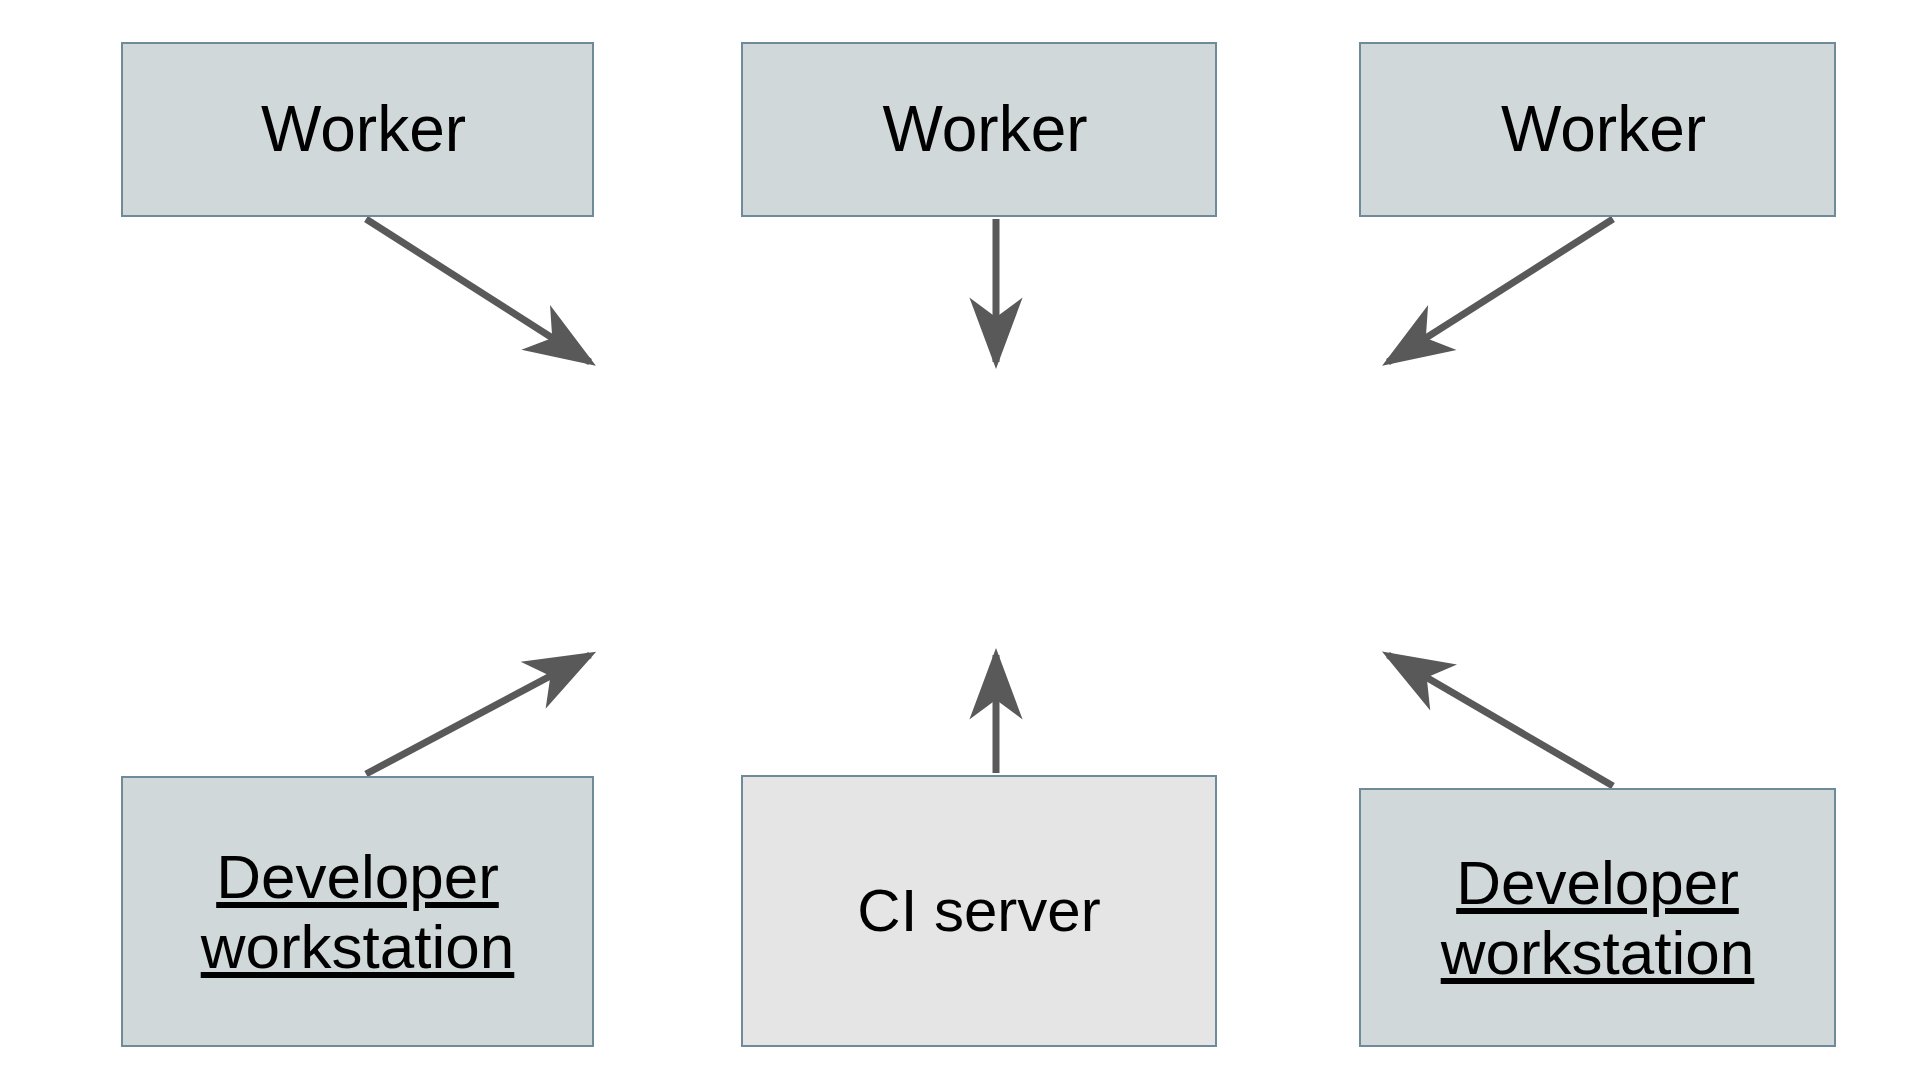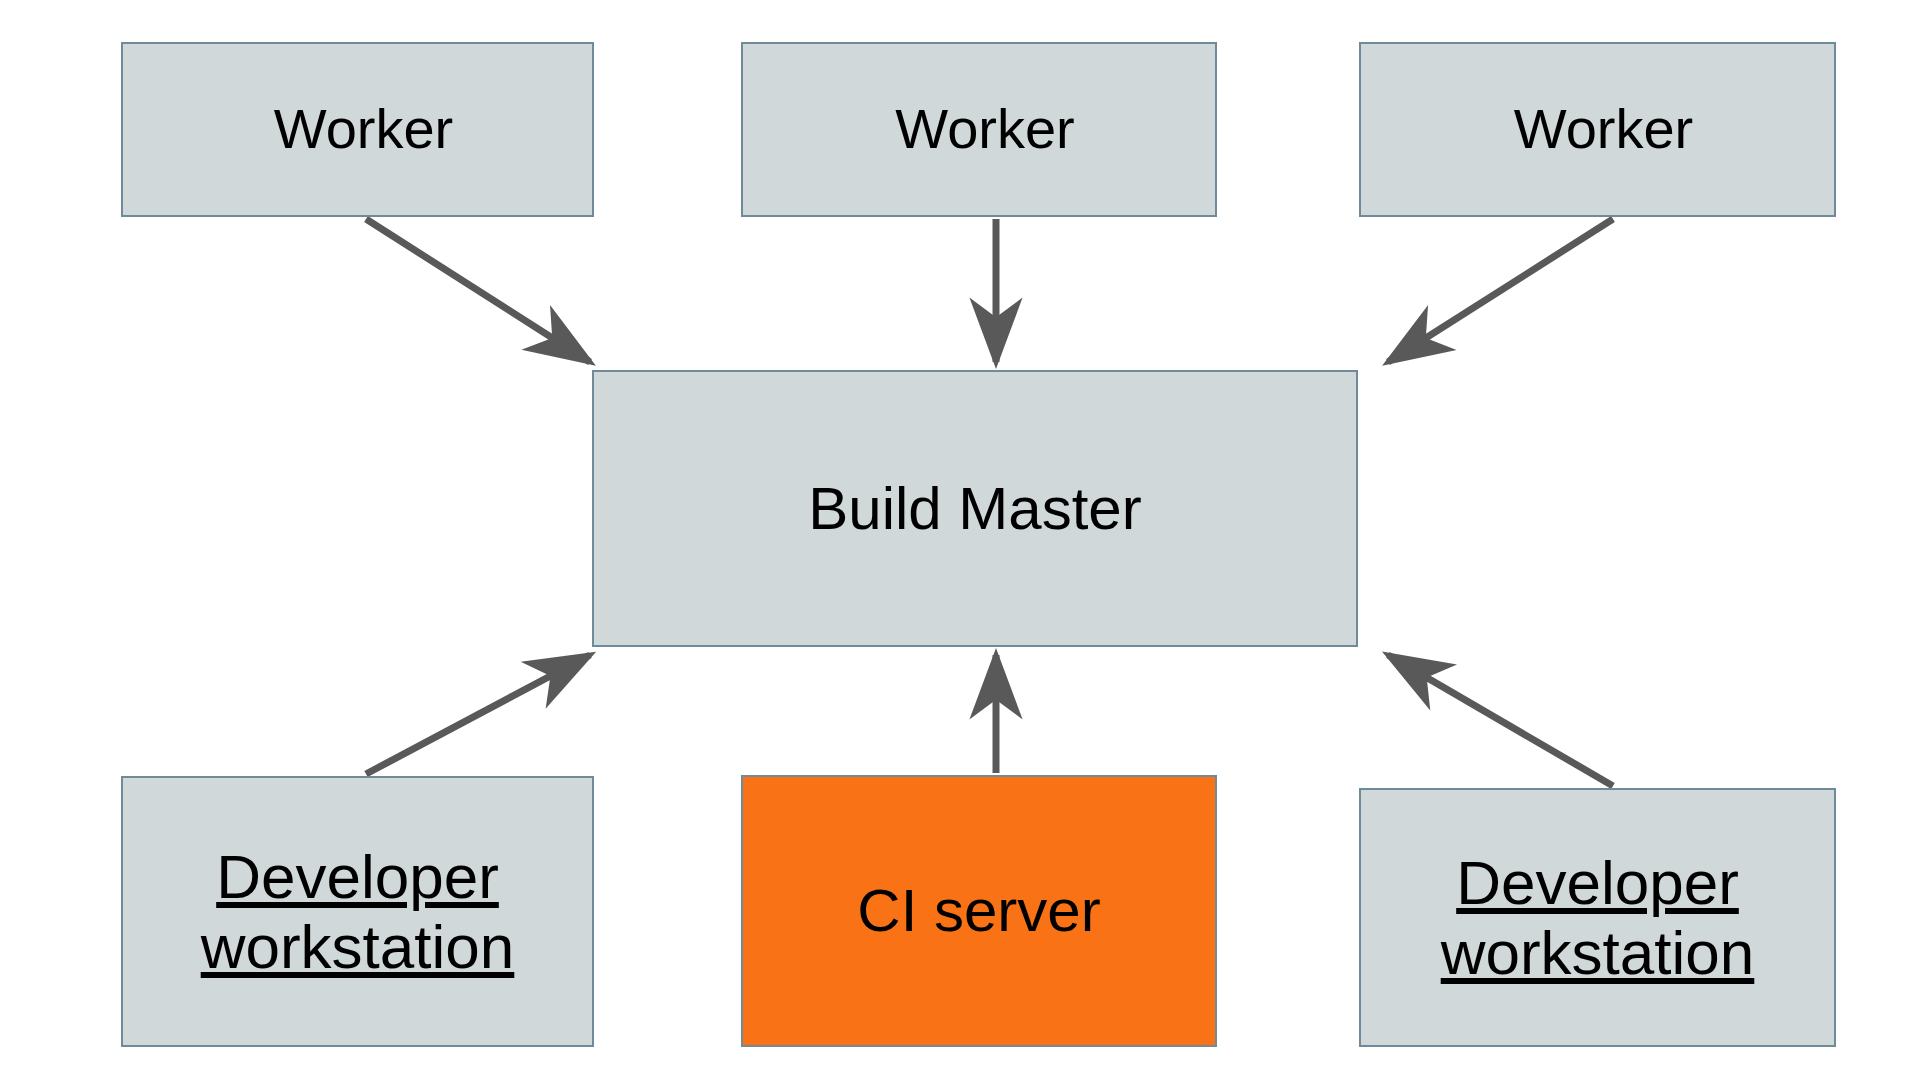--- a/index.html
+++ b/index.html
@@ -39,21 +39,21 @@
     font-weight: 400;
     line-height: 1.12;
     white-space: pre-line;
     z-index: 2;
   }
   .node-label {
     display: block;
     padding: 0 8px;
   }
   #node-worker-1, #node-worker-2, #node-worker-3 {
-    font-size: 56px;
+    font-size: 64px;
     padding-left: 12px;
   }
   #node-build-master {
     font-size: 60px;
   }
   #node-dev-ws-left, #node-dev-ws-right {
     font-size: 62px;
     text-decoration: underline;
   }
   #node-ci-server {
@@ -90,30 +90,27 @@
   </div>
 
   <div class="node" id="node-worker-2" style="left: 741px; top: 42px; width: 476px; height: 175px; background: rgb(208, 216, 218); border-color: rgb(111, 139, 153); color: rgb(0, 0, 0);">
     <span class="node-label">Worker</span>
   </div>
 
   <div class="node" id="node-worker-3" style="left: 1359px; top: 42px; width: 477px; height: 175px; background: rgb(208, 216, 218); border-color: rgb(111, 139, 153); color: rgb(0, 0, 0);">
     <span class="node-label">Worker</span>
   </div>
 
-  <div class="node" id="node-build-master" style="left: 592px; top: 370px; width: 766px; height: 277px; background: rgb(208, 216, 218); border-color: rgb(111, 139, 153); color: rgb(0, 0, 0);">
-    <span class="node-label">Build Master</span>
-  </div>
 
   <div class="node" id="node-dev-ws-left" style="left: 121px; top: 776px; width: 473px; height: 271px; background: rgb(208, 216, 218); border-color: rgb(111, 139, 153); color: rgb(0, 0, 0);">
     <span class="node-label">Developer
 workstation</span>
   </div>
 
-  <div class="node" id="node-ci-server" style="left: 741px; top: 775px; width: 476px; height: 272px; background: #f97316; border-color: rgb(111, 139, 153); color: rgb(0, 0, 0);">
+  <div class="node" id="node-ci-server" style="left: 741px; top: 775px; width: 476px; height: 272px; background: #e5e5e5; border-color: rgb(111, 139, 153); color: rgb(0, 0, 0);">
     <span class="node-label">CI server</span>
   </div>
 
   <div class="node" id="node-dev-ws-right" style="left: 1359px; top: 788px; width: 477px; height: 259px; background: rgb(208, 216, 218); border-color: rgb(111, 139, 153); color: rgb(0, 0, 0);">
     <span class="node-label">Developer
 workstation</span>
   </div>
 
 </div>
 

